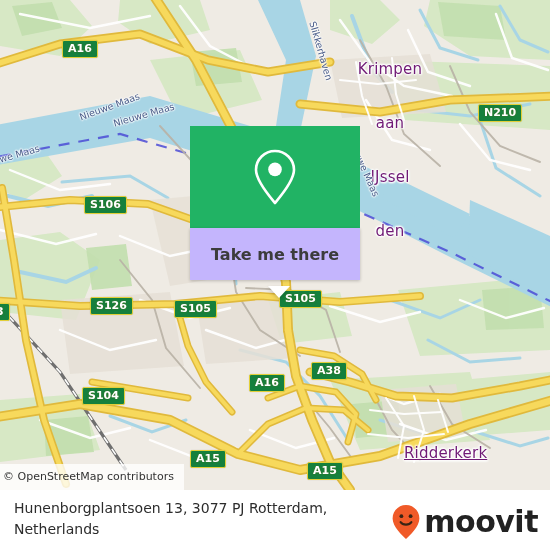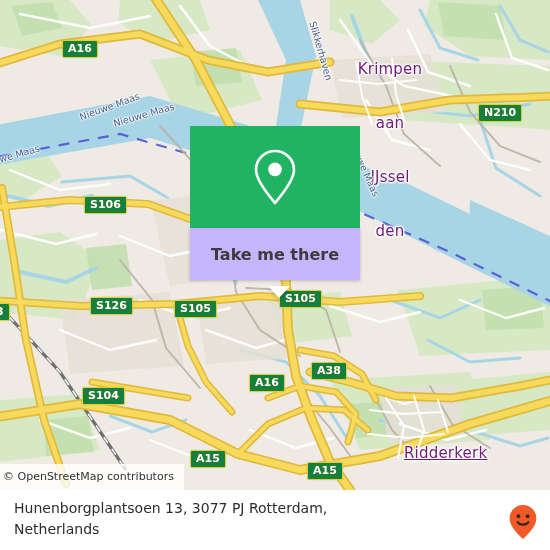--- a/index.html
+++ b/index.html
@@ -269,16 +269,17 @@
       <div>Hunenborgplantsoen 13, 3077 PJ Rotterdam,</div>
       <div>Netherlands</div>
     </div>
     <div id="brand">
       <svg width="30" height="36" viewBox="0 0 30 36">
         <path d="M15 1 C7.6 1 1.6 7 1.6 14.4 C1.6 22.6 11.4 31.6 15 35 C18.6 31.6 28.4 22.6 28.4 14.4 C28.4 7 22.4 1 15 1 Z" fill="#f05a28"></path>
         <circle cx="10.4" cy="12.2" r="1.9" fill="#3a2414"></circle>
         <circle cx="19.6" cy="12.2" r="1.9" fill="#3a2414"></circle>
         <path d="M9.6 18.2 C11.8 21.4 18.2 21.4 20.4 18.2" fill="none" stroke="#3a2414" stroke-width="2.1" stroke-linecap="round"></path>
       </svg>
+      <span id="brand-word">moovit</span>
     </div>
   </div>
 
 </div>
 
 </body></html>

